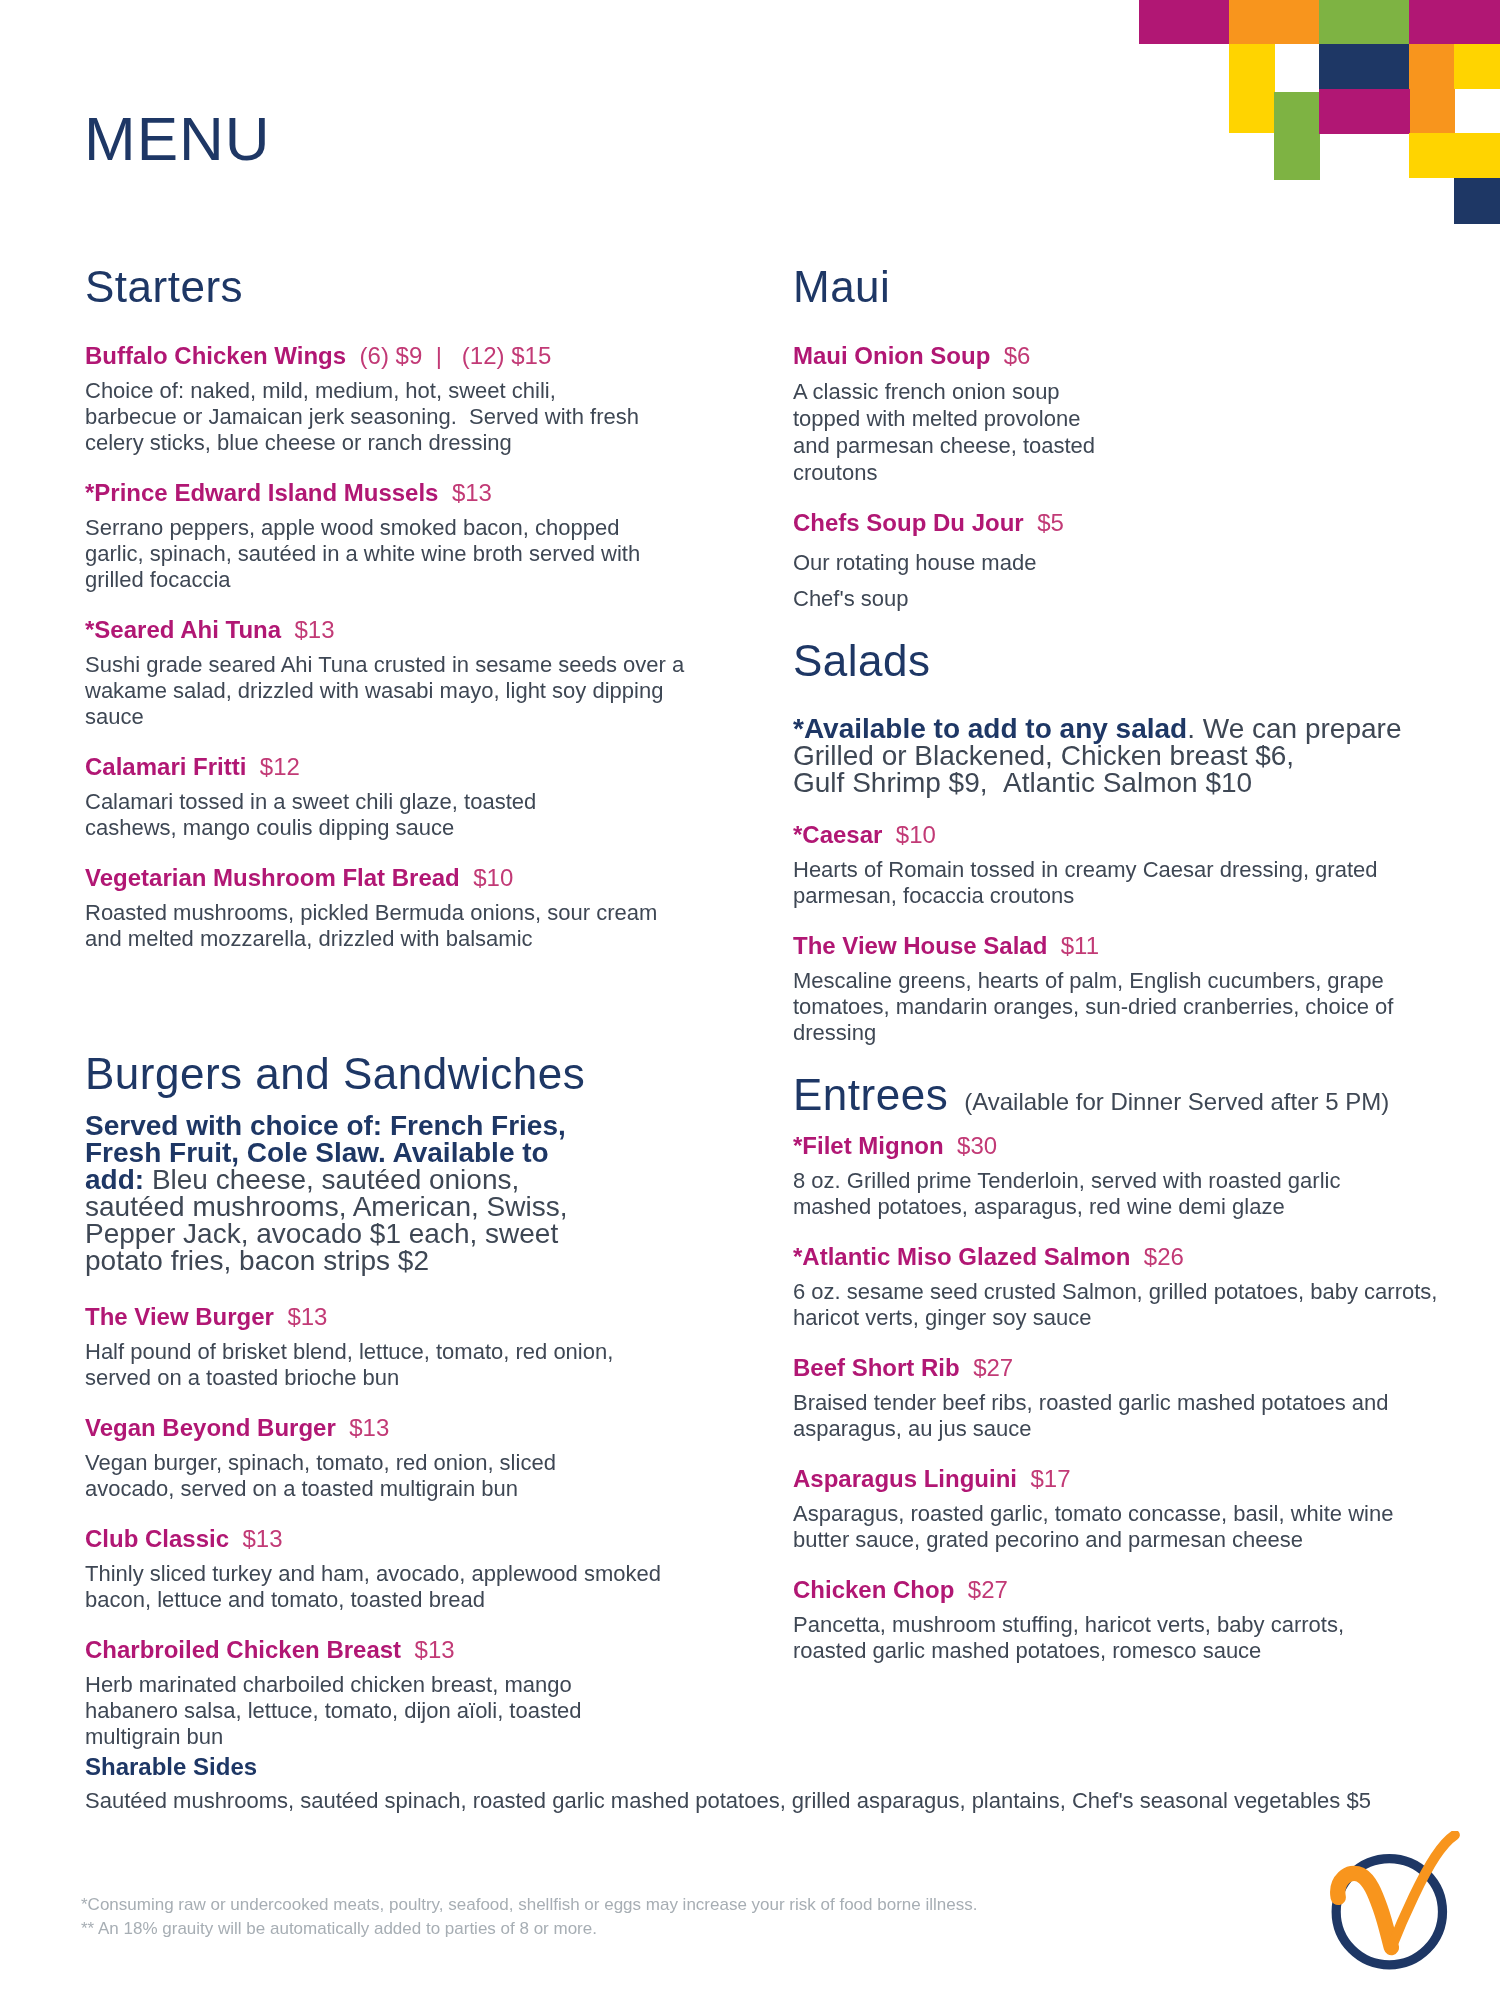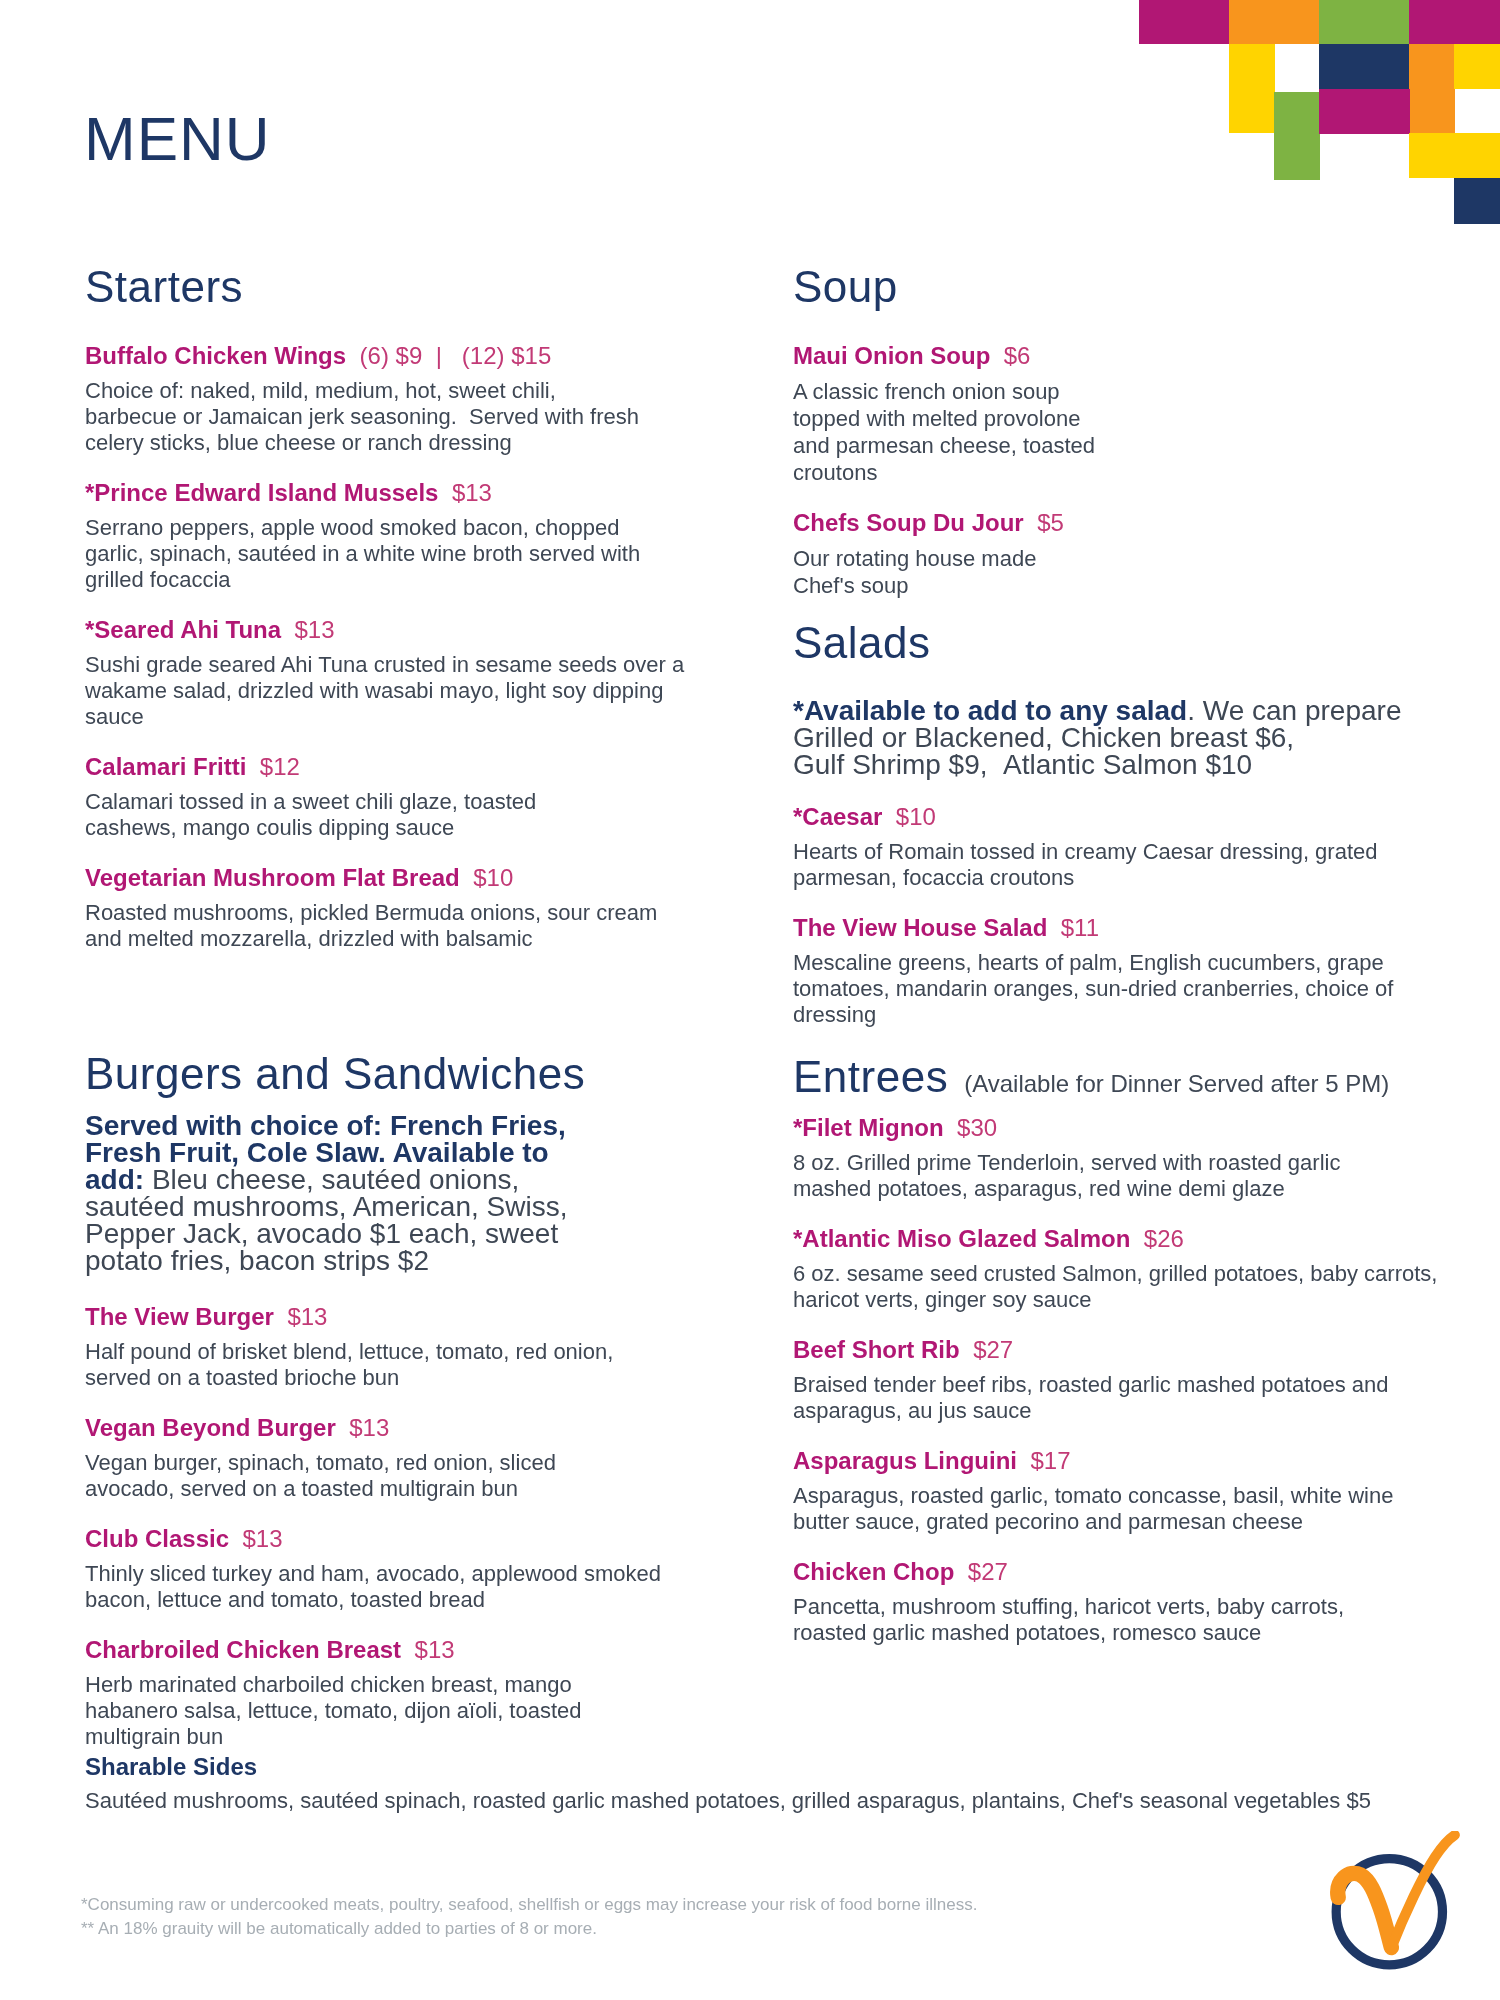--- a/index.html
+++ b/index.html
@@ -137,36 +137,36 @@
     <div class="item">
       <div class="item-head">
         <span class="nm">Charbroiled Chicken Breast</span>
         <span class="pr">$13</span>
       </div>
       <div class="dsc" style="max-width:570px">Herb marinated charboiled chicken breast, mango habanero salsa, lettuce, tomato, dijon aïoli, toasted multigrain bun</div>
     </div>
   </div>
 
   <div class="col" id="col-right">
-    <h2>Soup</h2>
+    <h2>Maui</h2>
 
     <div class="item">
       <div class="item-head">
         <span class="nm">Maui Onion Soup</span>
         <span class="pr">$6</span>
       </div>
       <div class="dsc" style="max-width:305px;line-height:27px">A classic french onion soup topped with melted provolone and parmesan cheese, toasted croutons</div>
     </div>
 
     <div class="item">
       <div class="item-head">
         <span class="nm">Chefs Soup Du Jour</span>
         <span class="pr">$5</span>
       </div>
-      <div class="dsc" style="max-width:310px;line-height:27px">Our rotating house made Chef's soup</div>
+      <div class="dsc" style="max-width:310px;line-height:36px">Our rotating house made Chef's soup</div>
     </div>
 
     <h2 id="salads-heading">Salads</h2>
 
     <p class="intro" id="salads-intro"><b>*Available to add to any salad</b><span class="preline">. We can prepare Grilled or Blackened, Chicken breast $6,
 Gulf Shrimp $9, &nbsp;Atlantic Salmon $10</span></p>
 
     <div class="item">
       <div class="item-head">
         <span class="nm">*Caesar</span>

